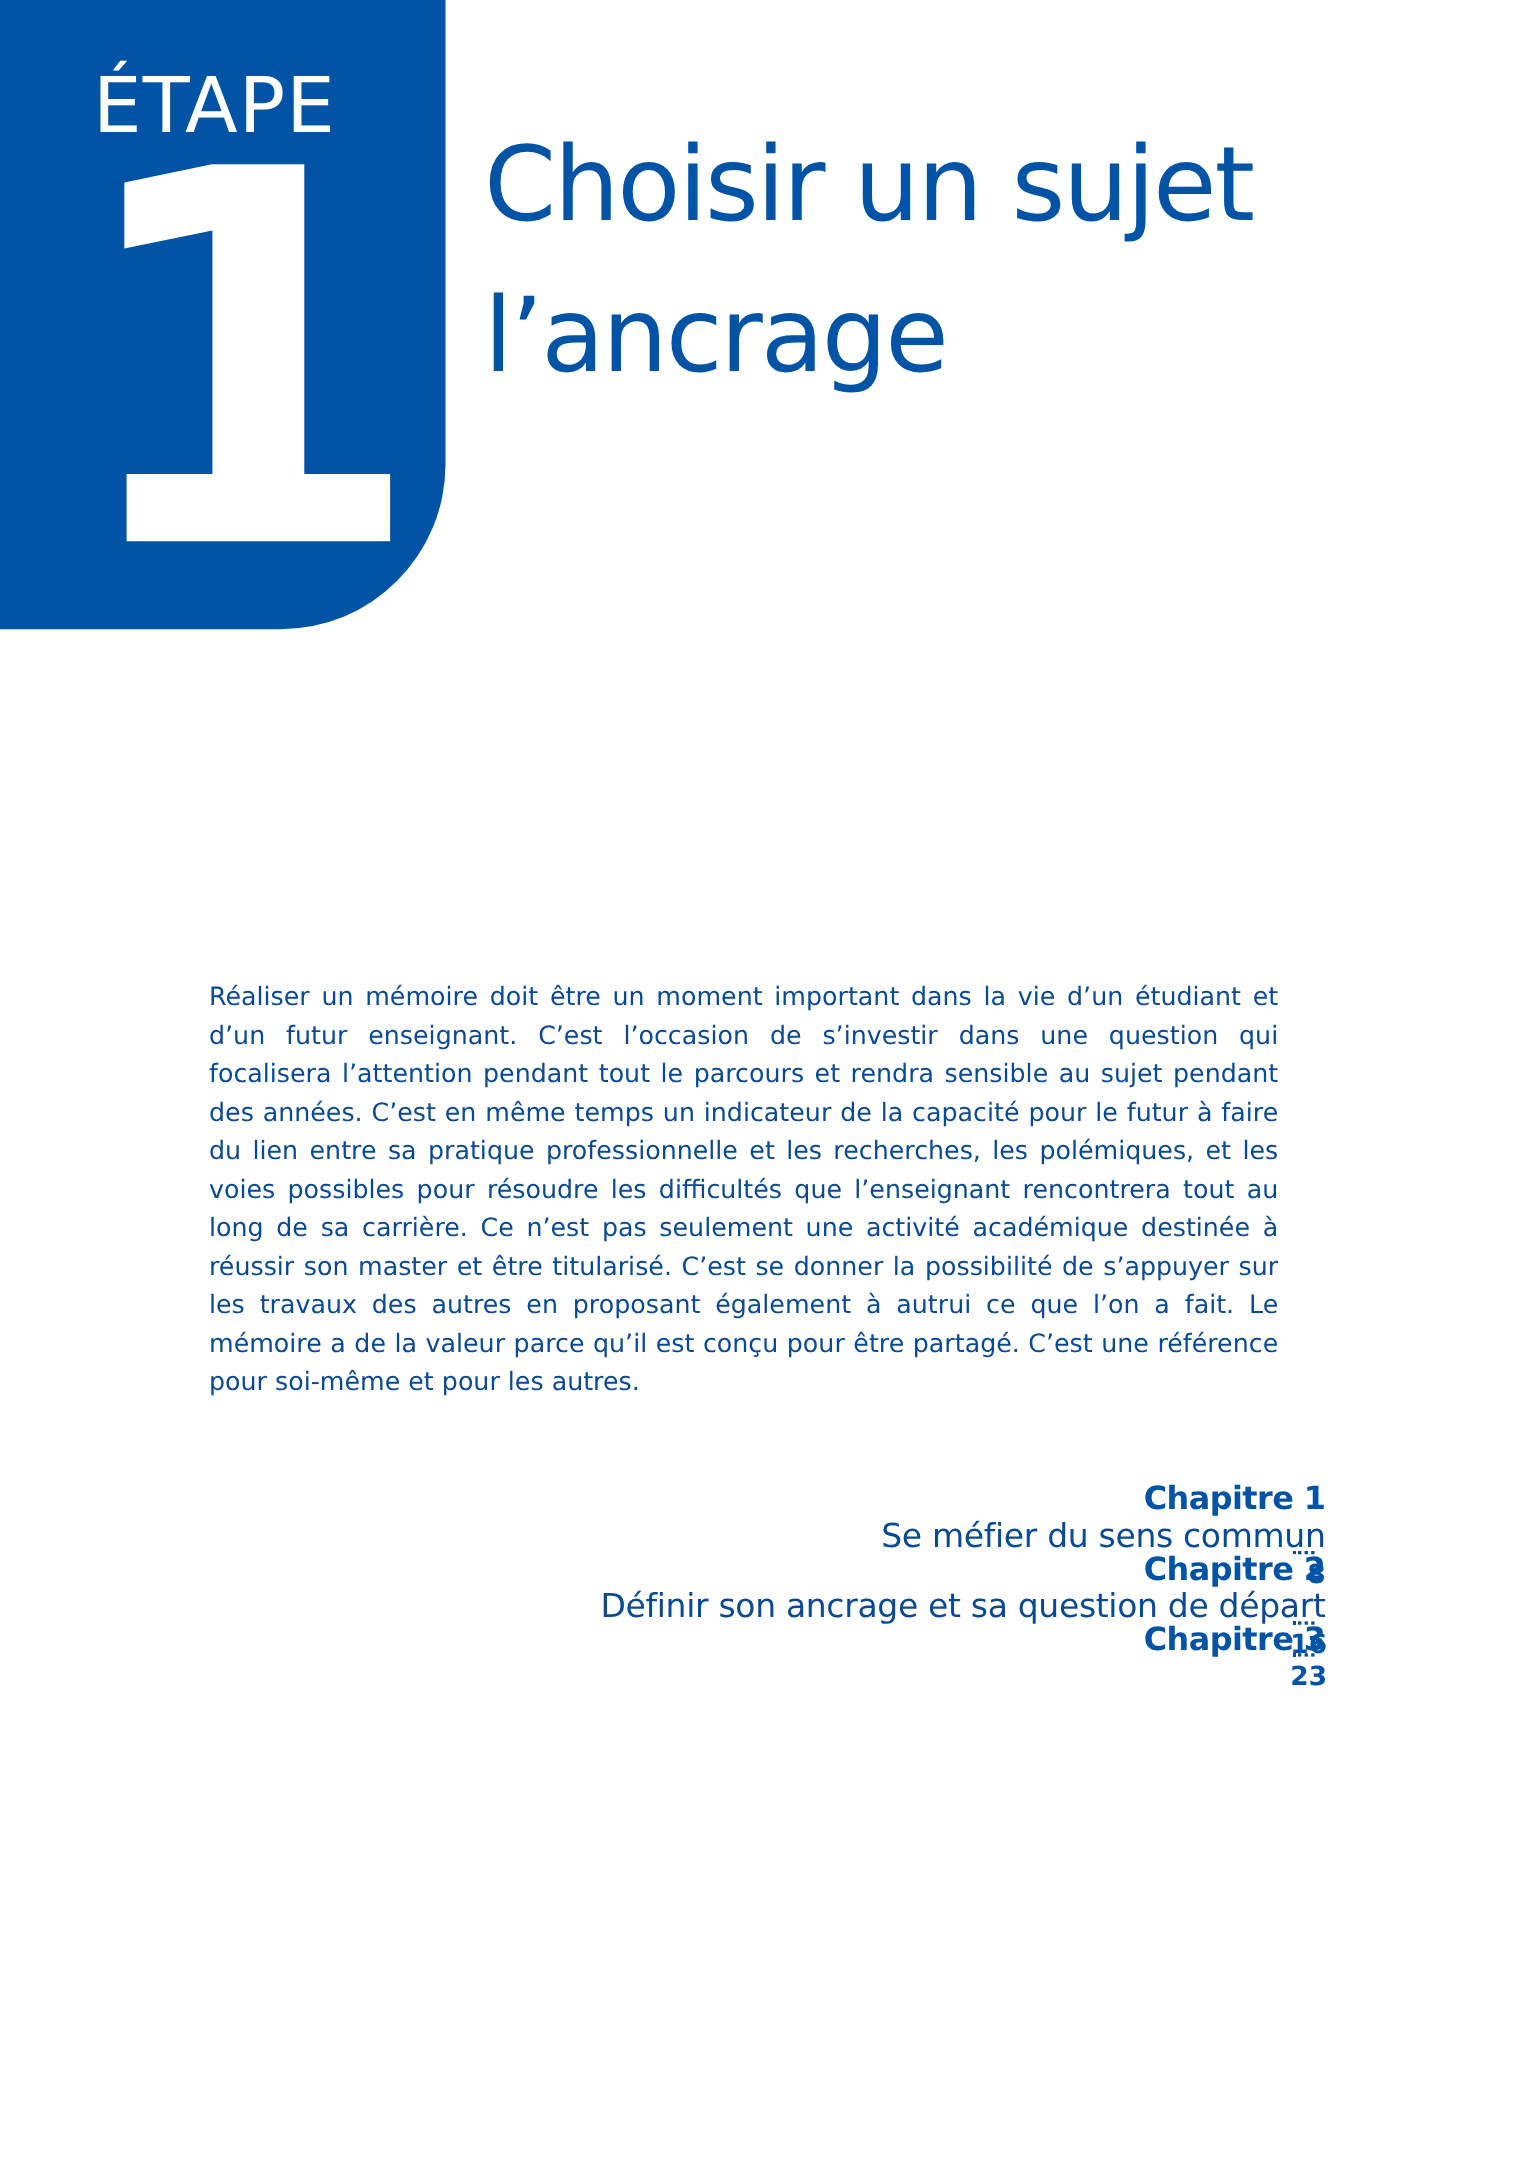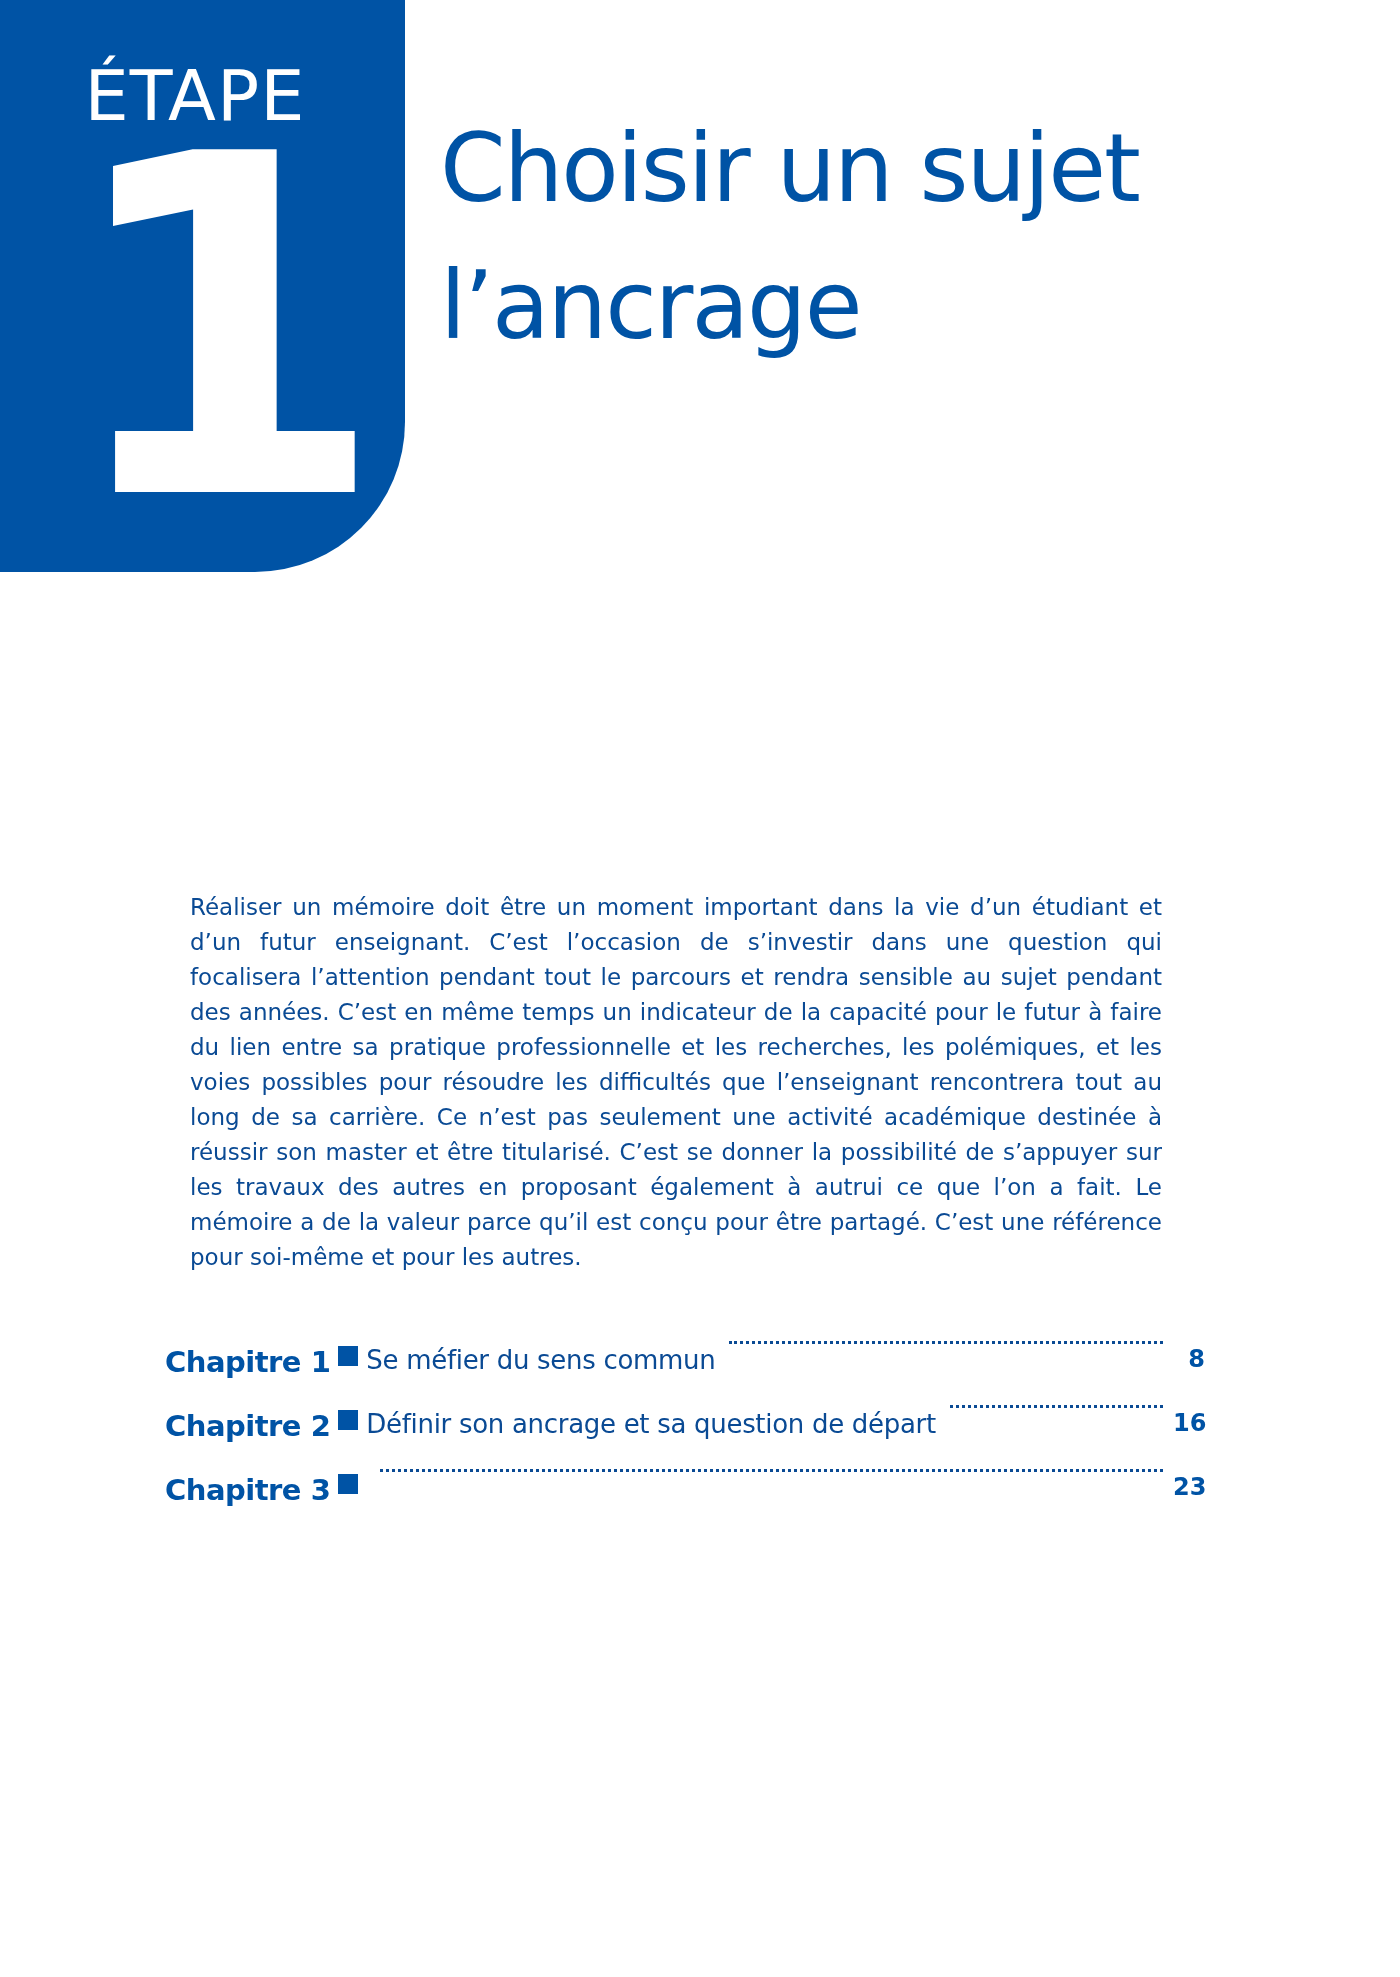--- a/index.html
+++ b/index.html
@@ -82,43 +82,44 @@
       position: absolute;
       left: 165px;
       top: 1345px;
       width: 1040px;
       list-style: none;
       margin: 0;
       padding: 0;
     }
     .toc-item {
       display: flex;
-      align-items: flex-start;
+      align-items: flex-end;
       height: 64px;
       color: #0053a5;
       white-space: nowrap;
+      flex-direction: column;
     }
     .toc-chapter {
       font-family: "DejaVu Sans", sans-serif;
       font-weight: bold;
       font-size: 29px;
       letter-spacing: -0.5px;
     }
     .toc-square {
       display: inline-block;
       width: 20px;
       height: 20px;
       background: #0053a5;
       margin: 0 8px 0 8px;
       position: relative;
       top: 1px;
     }
     .toc-title {
       font-family: "DejaVu Sans", sans-serif;
-      font-size: 26px;
+      font-size: 30px;
       color: #0a4a94;
       letter-spacing: -0.3px;
     }
     .toc-leader {
       flex: 1;
       border-bottom: 3px dotted #0a4a94;
       margin: 0 10px 0 14px;
       position: relative;
       top: -4px;
       min-width: 20px;

